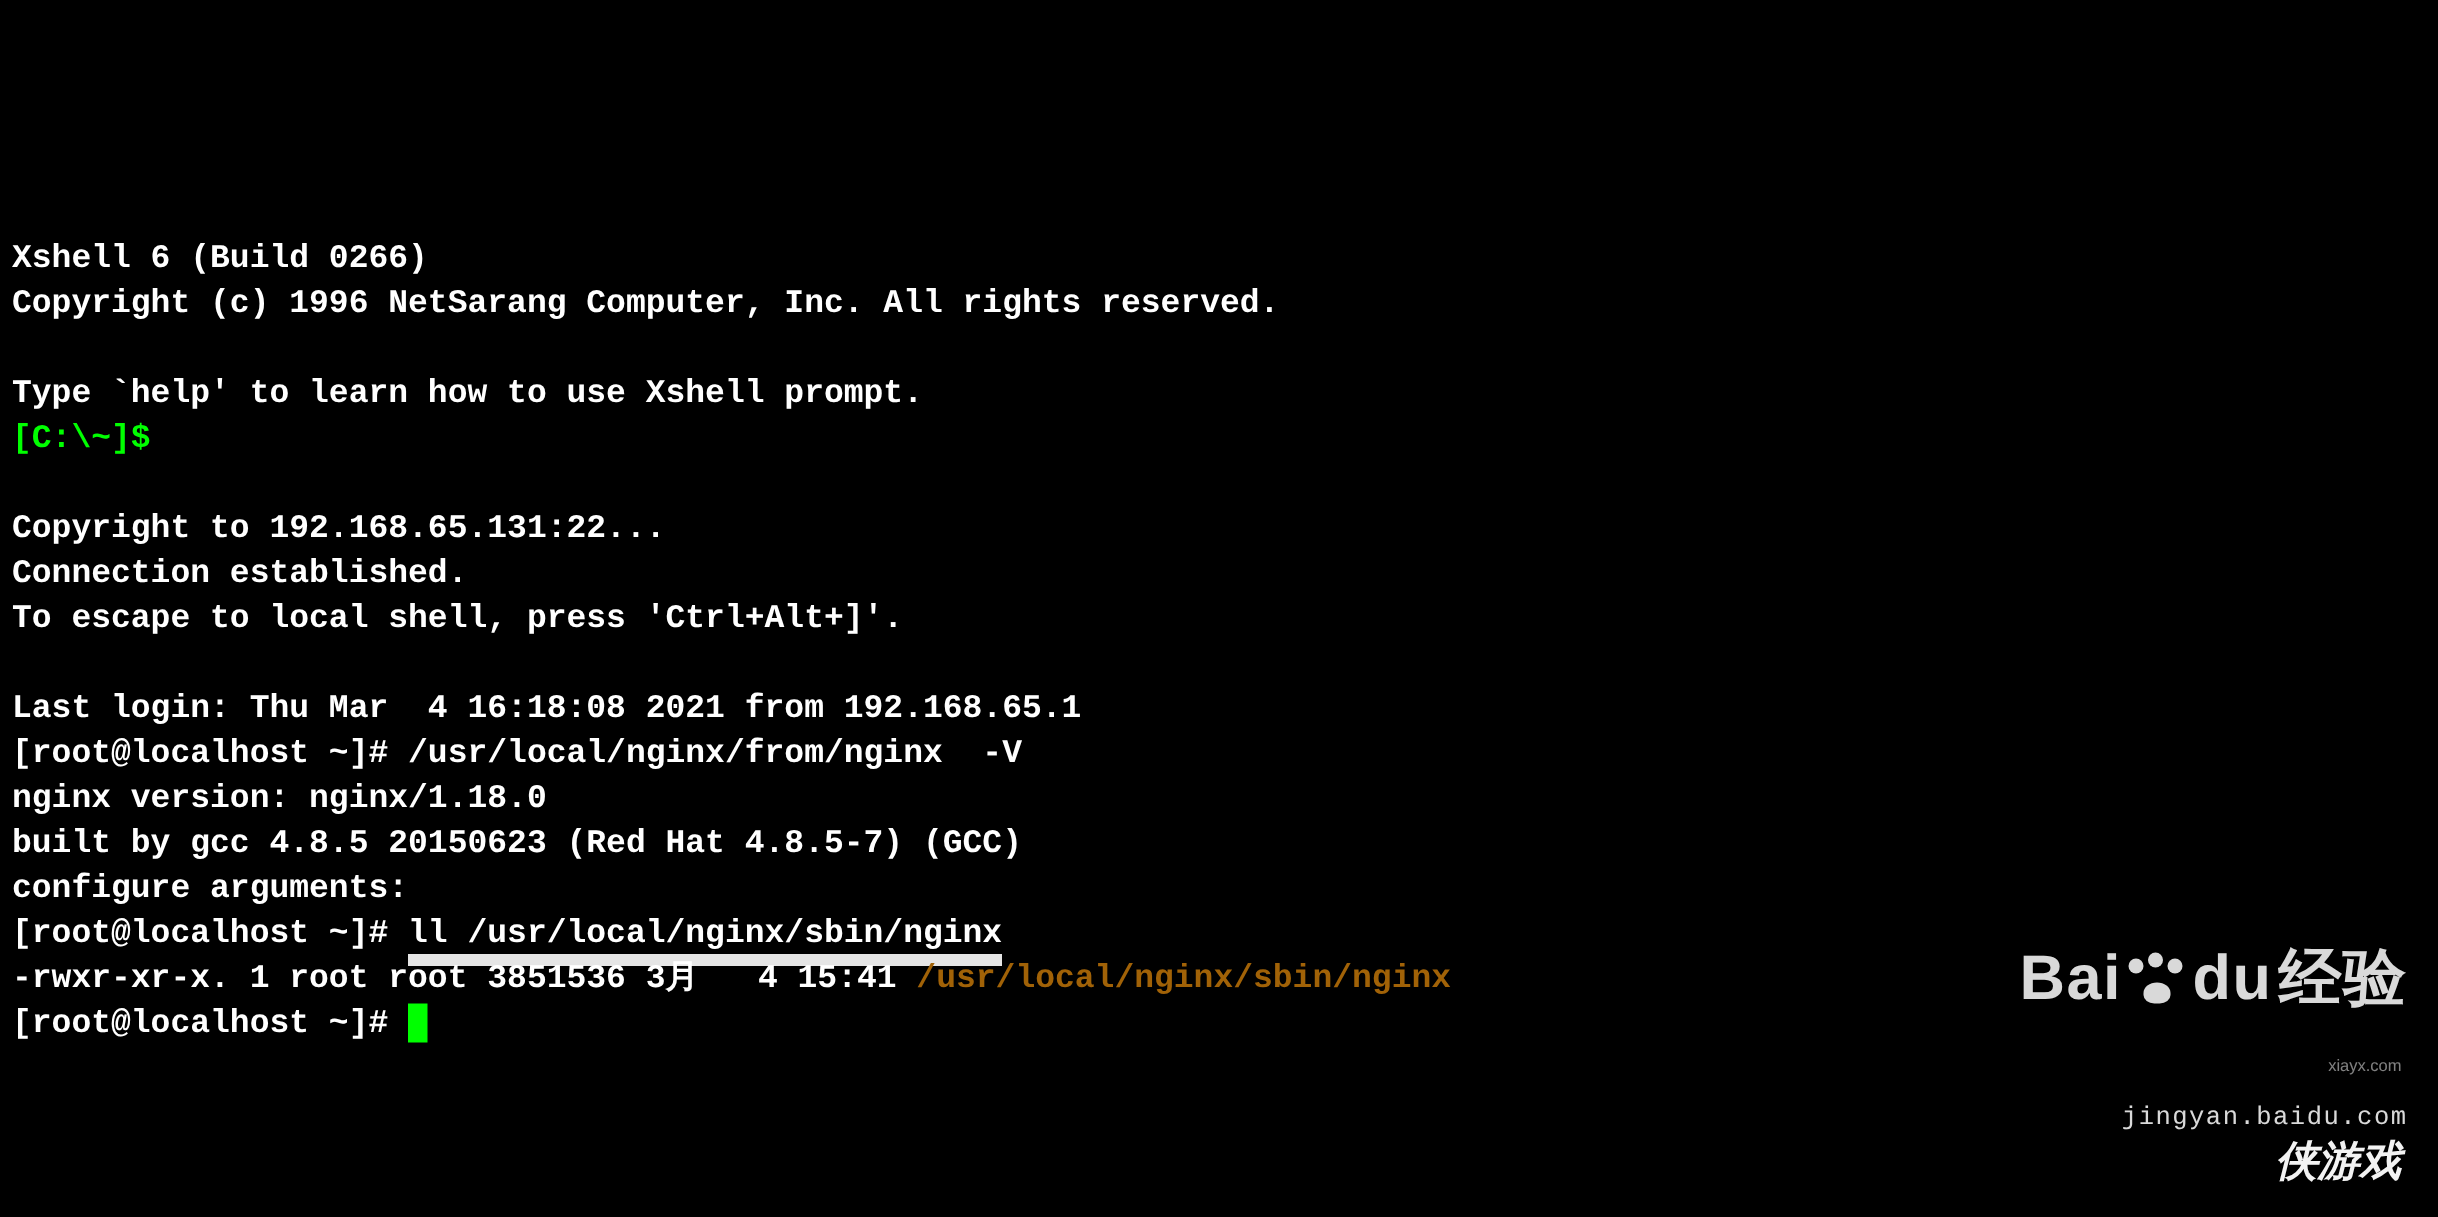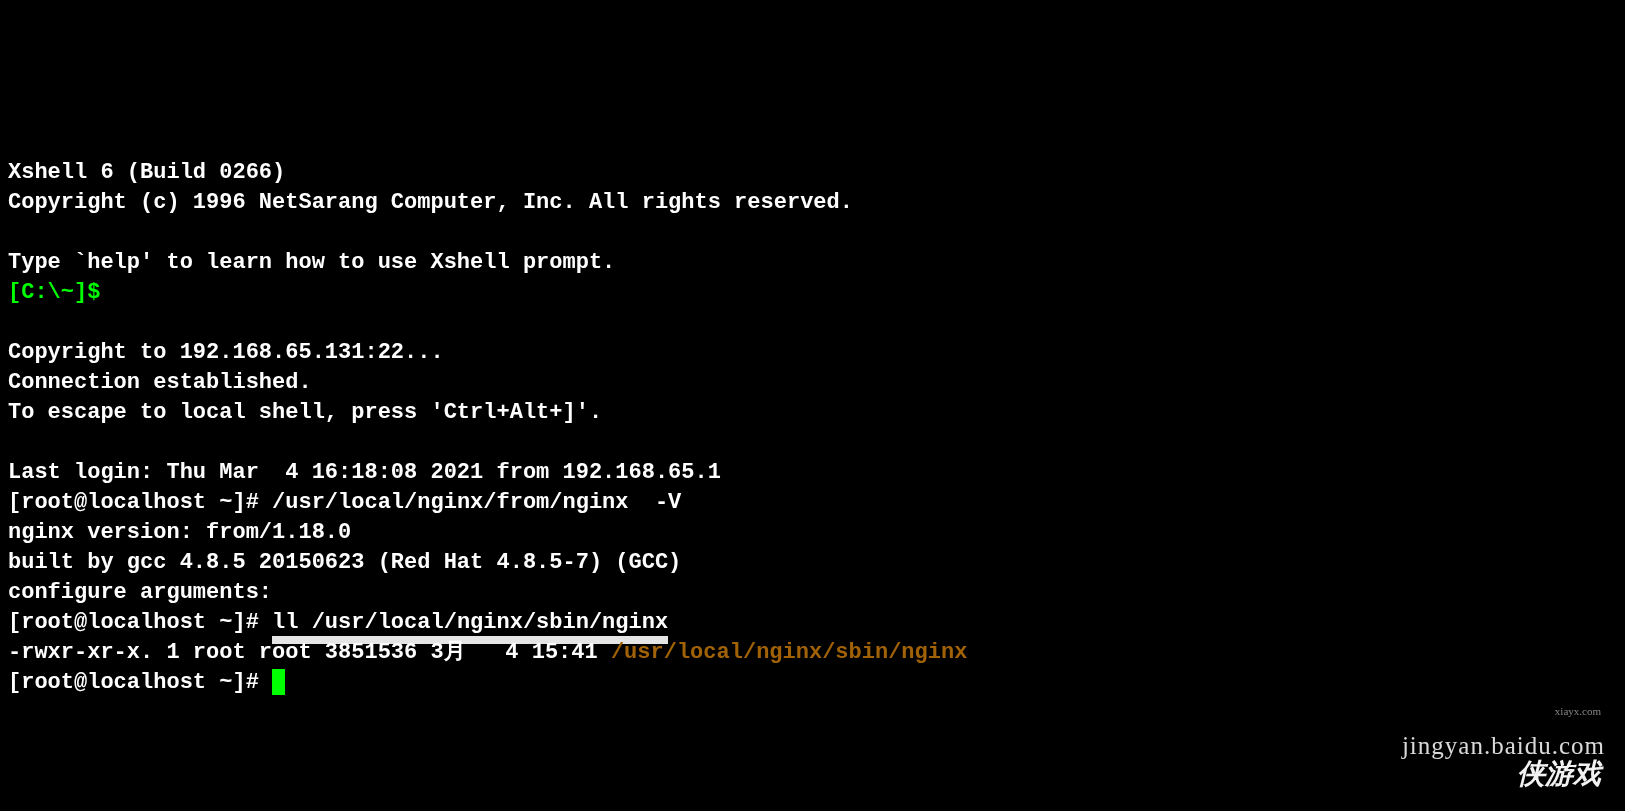--- a/index.html
+++ b/index.html
@@ -52,31 +52,31 @@
       font-family: Arial, sans-serif;
       font-size: 42px;
       font-weight: bold;
       letter-spacing: 1px;
       display: flex;
       align-items: center;
       justify-content: flex-end;
       gap: 4px;
     }
     .watermark-secondary {
-      font-family: Liberation Serif, serif;
-      font-size: 25px;
+      font-family: Liberation Mono, monospace;
+      font-size: 17px;
       font-weight: normal;
       letter-spacing: 1px;
       margin-top: 2px;
     }
     .watermark-small {
       position: absolute;
       right: 24px;
       bottom: 85px;
-      font-family: Liberation Serif, serif;
+      font-family: Liberation Sans, sans-serif;
       font-size: 11px;
       color: rgba(255,255,255,0.5);
       font-weight: normal;
     }
     .watermark-extra {
       position: absolute;
       right: 24px;
       bottom: 22px;
       font-family: Arial, "Microsoft YaHei", sans-serif;
       font-size: 28px;
@@ -116,30 +116,39 @@
 
 <span>Type `help' to learn how to use Xshell prompt.</span>
 <span class="green">[C:\~]$</span>
 
 <span>Copyright to 192.168.65.131:22...</span>
 <span>Connection established.</span>
 <span>To escape to local shell, press 'Ctrl+Alt+]'.</span>
 
 <span>Last login: Thu Mar  4 16:18:08 2021 from 192.168.65.1</span>
 <span>[root@localhost ~]# </span><span>/usr/local/nginx/from/nginx  -V</span>
-<span>nginx version: from/1.18.0</span>
+<span>nginx version: nginx/1.18.0</span>
 <span>built by gcc 4.8.5 20150623 (Red Hat 4.8.5-7) (GCC)</span>
 <span>configure arguments:</span>
 <span>[root@localhost ~]# </span><span class="underline-red">ll /usr/local/nginx/sbin/nginx</span>
 <span>-rwxr-xr-x. 1 root root 3851536 3月   4 15:41 </span><span class="green-alt">/usr/local/nginx/sbin/nginx</span>
 <span>[root@localhost ~]# </span><span class="cursor"></span>
 </div>
 
 <div class="watermark-small">xiayx.com</div>
 
 <div class="watermark-container">
+  <div class="watermark-primary">
+    <span>Bai</span>
+    <span style="display:inline-flex;flex-direction:column;align-items:center;">
+      <span class="paw"><span class="paw-dot"></span><span class="paw-dot" style="margin-bottom:4px;"></span><span class="paw-dot"></span></span>
+      <span class="paw-big"></span>
+    </span>
+    <span>du</span>
+    <span style="font-family:'Microsoft YaHei',Arial;">经验</span>
+  </div>
   <div class="watermark-secondary">jingyan.baidu.com</div>
 </div>
 
 <div class="watermark-extra">侠游戏</div>
 
 
 
 
 </body></html>

